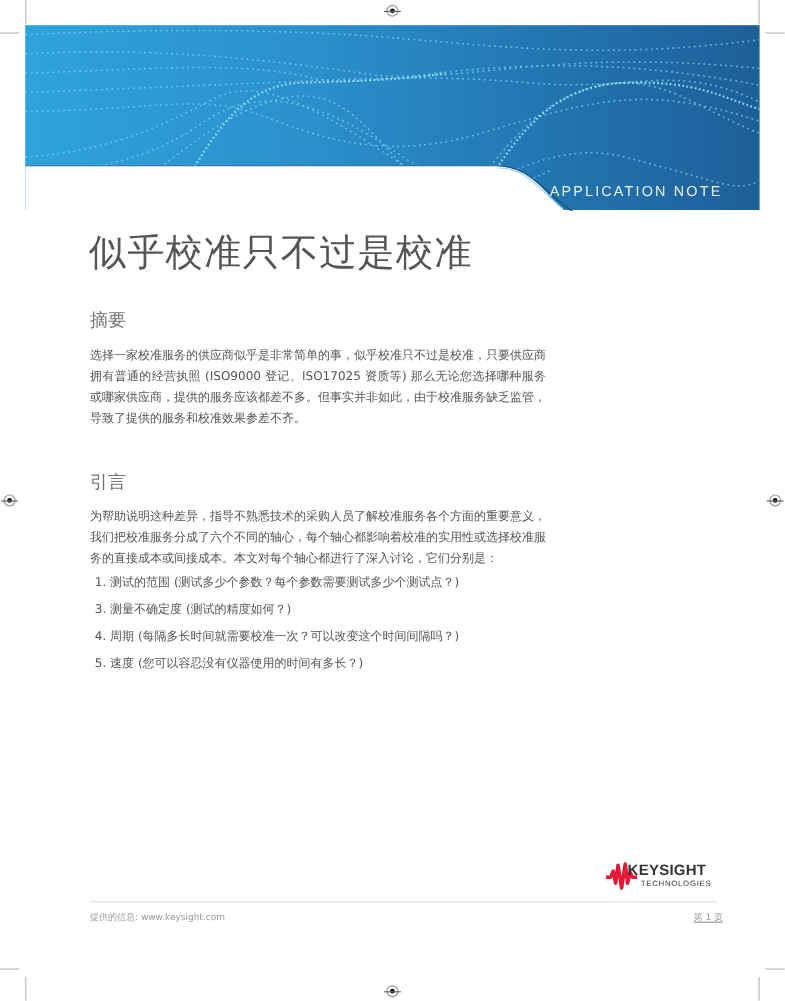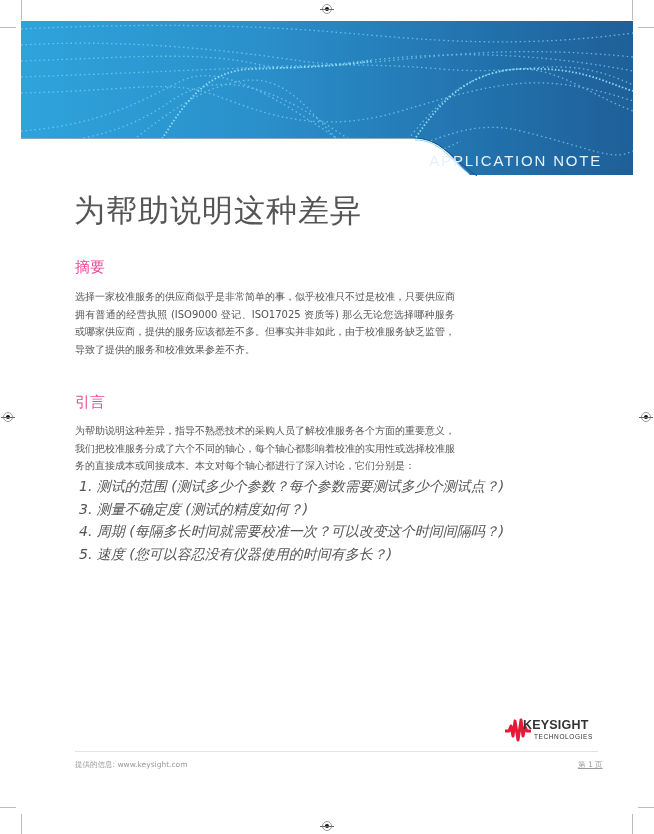--- a/index.html
+++ b/index.html
@@ -9,29 +9,29 @@
   .reg { position:absolute; width:10px; height:10px; border-radius:50%;
          border:1px solid #999; box-sizing:border-box; }
   .reg::before { content:""; position:absolute; left:2px; top:2px; width:4px; height:4px;
                  border-radius:50%; background:#111; }
   .reg::after { content:""; position:absolute; left:-3px; top:4px; width:14px; height:1px; background:#666; }
   .header { position:absolute; left:21px; top:21px; width:612px; height:154px;
             background:linear-gradient(90deg,#2ea3dc 0%,#2a8fca 40%,#2272ad 75%,#1e5f99 100%);
             overflow:hidden; }
   .header svg { position:absolute; left:0; top:0; }
   .notch { position:absolute; left:21px; top:138px; width:612px; height:40px; }
-  .app-note { position:absolute; right:52px; top:152px; font-size:15px; letter-spacing:1.8px;
+  .app-note { position:absolute; right:52px; top:152px; font-size:12px; letter-spacing:1.8px;
               color:#e8f1f8; font-family:"Liberation Sans", sans-serif; }
   .title { position:absolute; left:74px; top:190px; font-size:31px; font-weight:300;
            color:#555; letter-spacing:1px; }
-  .h2 { position:absolute; left:75px; font-size:15px; color:#ec4899; }
+  .h2 { position:absolute; left:75px; font-size:15px; color:#737373; }
   .para { position:absolute; left:75px; width:380px; font-size:10px; line-height:17.5px;
           color:#555; text-align:justify; }
   .list { position:absolute; left:79px; top:478px; margin:0; padding:0; list-style:none; }
-  .list li { font-size:14px; color:#555; height:22.7px; line-height:16px;font-style:italic; }
+  .list li { font-size:10px; color:#555; height:22.7px; line-height:16px; }
   .logo { position:absolute; left:505px; top:718px; }
   .footer-line { position:absolute; left:75px; top:751px; width:523px; height:1px; background:#e2e2e2; }
   .footer-left { position:absolute; left:75px; top:760px; font-size:7.5px; color:#9a9a9a; }
   .footer-right { position:absolute; left:578px; top:760px; font-size:7.5px; color:#9a9a9a;text-decoration:underline; }
   .brand1 { position:absolute; left:523px; top:718px; font-size:12.5px; font-weight:bold;
             color:#333; font-family:"Liberation Sans", sans-serif; letter-spacing:0.2px; }
   .brand2 { position:absolute; left:534px; top:733px; font-size:6.5px; color:#333;
             letter-spacing:0.6px; font-family:"Liberation Sans", sans-serif; }
 </style>
 </head>
@@ -72,21 +72,21 @@
 </div>
 <svg class="notch" width="612" height="40" viewBox="0 0 612 40">
   <path d="M0,0 L0,0 L392,0 C420,0 430,20 450,38 L450,40 L0,40 Z" fill="#ffffff"></path>
   <path d="M0,0 L392,0" stroke="#1a4f7d" stroke-width="1" fill="none"></path>
   <path d="M392,0 C420,0 430,20 456,38" stroke="#1a4f7d" stroke-width="1" fill="none"></path>
   <path d="M394,2 C418,2 426,18 448,36" stroke="#9ad0ee" stroke-width="1" fill="none"></path>
   <rect x="0" y="38" width="612" height="2" fill="#ffffff"></rect>
 </svg>
 <div class="app-note">APPLICATION NOTE</div>
 
-<div class="title">为帮助说明这种差异</div>
+<div class="title">似乎校准只不过是校准</div>
 
 <div class="h2" style="top:258px;">摘要</div>
 <div class="para" style="top:288px;">选择一家校准服务的供应商似乎是非常简单的事，似乎校准只不过是校准，只要供应商拥有普通的经营执照 (ISO9000 登记、ISO17025 资质等) 那么无论您选择哪种服务或哪家供应商，提供的服务应该都差不多。但事实并非如此，由于校准服务缺乏监管，导致了提供的服务和校准效果参差不齐。</div>
 
 <div class="h2" style="top:393px;">引言</div>
 <div class="para" style="top:422px;">为帮助说明这种差异，指导不熟悉技术的采购人员了解校准服务各个方面的重要意义，我们把校准服务分成了六个不同的轴心，每个轴心都影响着校准的实用性或选择校准服务的直接成本或间接成本。本文对每个轴心都进行了深入讨论，它们分别是：</div>
 
 <ol class="list">
   <li>1.  测试的范围 (测试多少个参数？每个参数需要测试多少个测试点？)</li>
   <li>3.  测量不确定度 (测试的精度如何？)</li>

